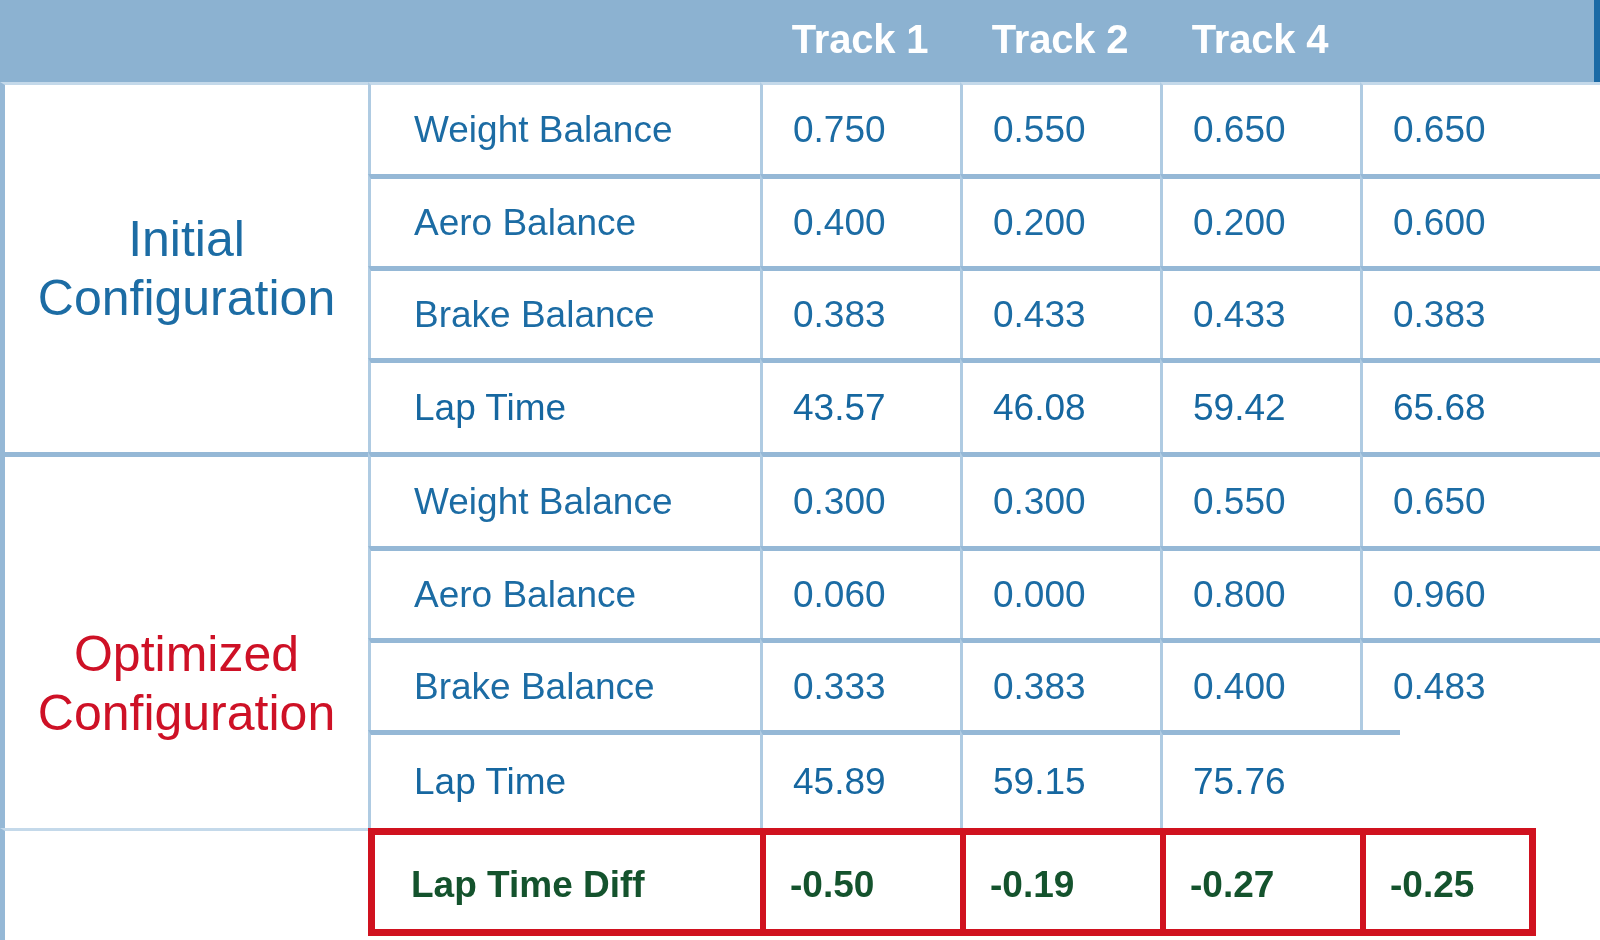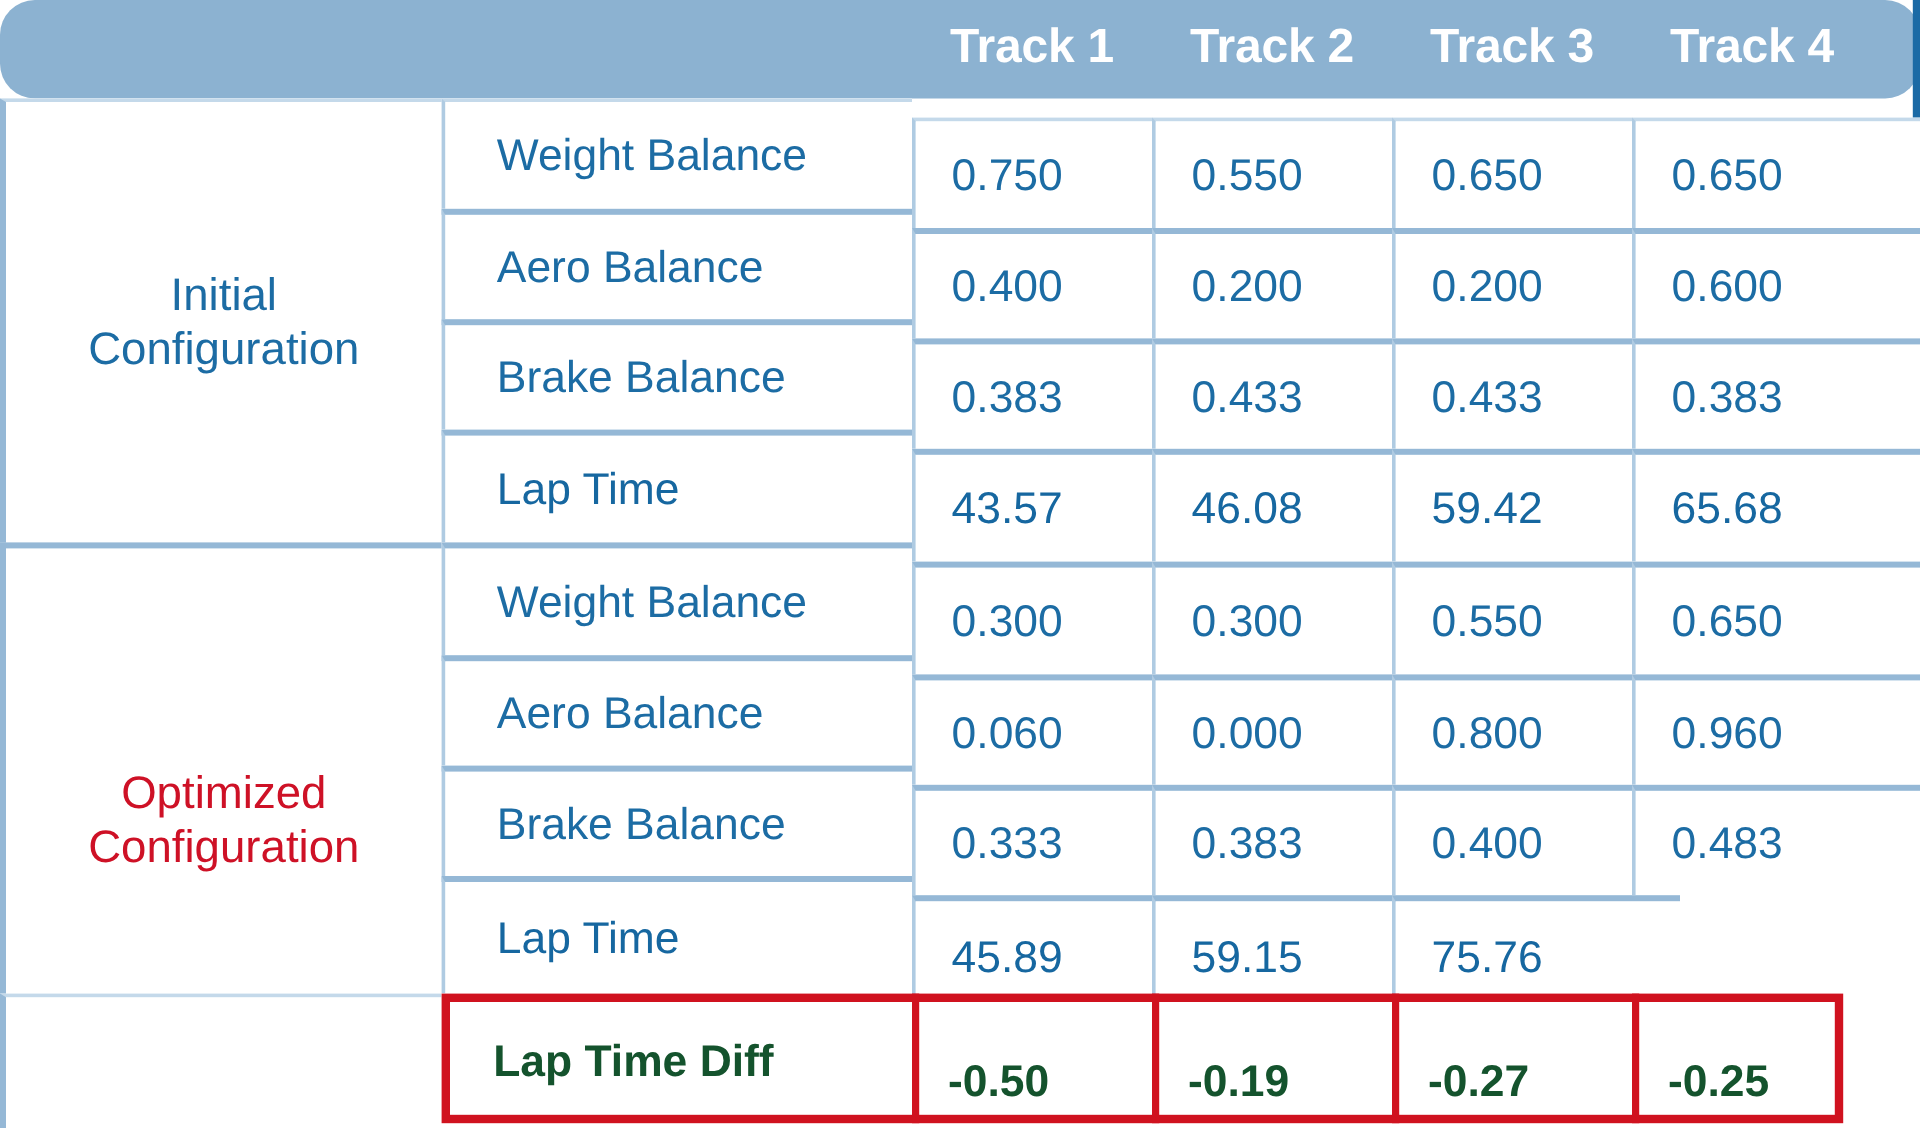--- a/index.html
+++ b/index.html
@@ -23,21 +23,20 @@
 
   
   .header-band {
     position: absolute;
     left: 0;
     top: 0;
     width: 1600px;
     height: 82px;
     background: #8CB2D1;
     display: flex;
-    border-radius: 29px;
   }
   .header-spacer-a { width: 368px; flex: 0 0 368px; }
   .header-spacer-b { width: 392px; flex: 0 0 392px; }
   .header-cell {
     width: 200px;
     flex: 0 0 200px;
     display: flex;
     align-items: center;
     justify-content: center;
     color: #ffffff;
@@ -80,21 +79,21 @@
     box-sizing: border-box;
     display: flex;
     align-items: center;
     height: 100%;
     background: #ffffff;
   }
 
   
   .c-group { width: 368px; flex: 0 0 368px; justify-content: center; }
   .c-param { width: 392px; flex: 0 0 392px; justify-content: flex-start; padding-left: 43px; }
-  .c-val   { width: 200px; flex: 0 0 200px; justify-content: flex-start; padding-left: 30px; margin-top: 16px; }
+  .c-val   { width: 200px; flex: 0 0 200px; justify-content: flex-start; padding-left: 30px; }
   .c-val.last { width: 240px; flex: 0 0 240px; }
 
   
   .bdr-l { border-left: 5px solid #95B8D6; }
   .bdr-t { border-top: 5px solid #95B8D6; }
   .bdr-thin-l { border-left: 3px solid #AFCBE2; }
   .bdr-thin-t { border-top: 3px solid #C4D9EA; }
 
   
   .txt-blue {
@@ -109,21 +108,21 @@
     line-height: 1;
   }
   .txt-red-bold {
     color: #14532d;
     font-size: 37px;
     font-weight: bold;
     line-height: 1;
   }
   .group-label {
     text-align: center;
-    font-size: 38px;
+    font-size: 50px;
     line-height: 1.18;
     color: #1C6CA4;
   }
   .group-label.red { color: #CE1126; }
 
   
   .red-box {
     position: absolute;
     left: 368px;
     top: 828px;
@@ -144,21 +143,20 @@
 </head>
 <body>
 
 <div id="sheet">
 
   <div class="header-band">
     <div class="header-spacer-a"></div>
     <div class="header-spacer-b"></div>
     <div class="header-cell">Track 1</div>
     <div class="header-cell">Track 2</div>
-    <div class="header-cell">Track 3</div>
     <div class="header-cell last">Track 4</div>
   </div>
   <div class="right-edge-accent"></div>
 
   <div class="grid">
 
     <div class="cell c-group bdr-l" style="position:absolute; left:0; top:0; height:370px; border-top:3px solid #C4D9EA;">
       <div class="group-label">
         <div>Initial</div>
         <div>Configuration</div>

